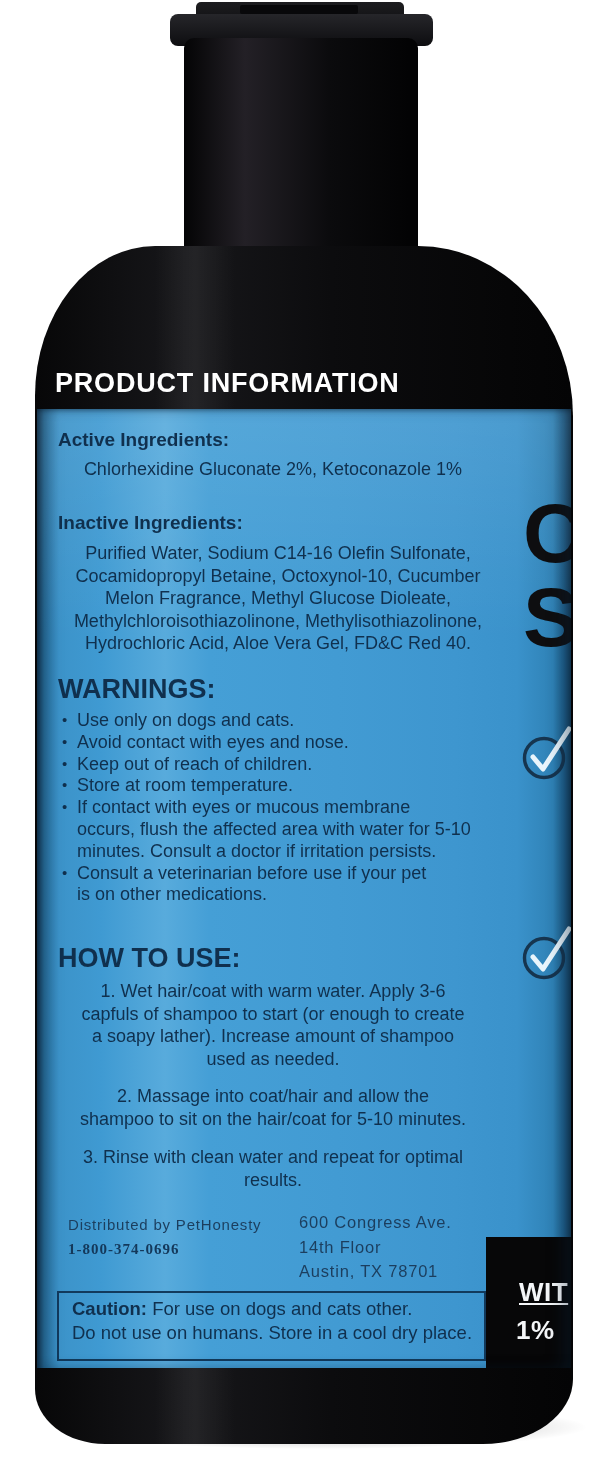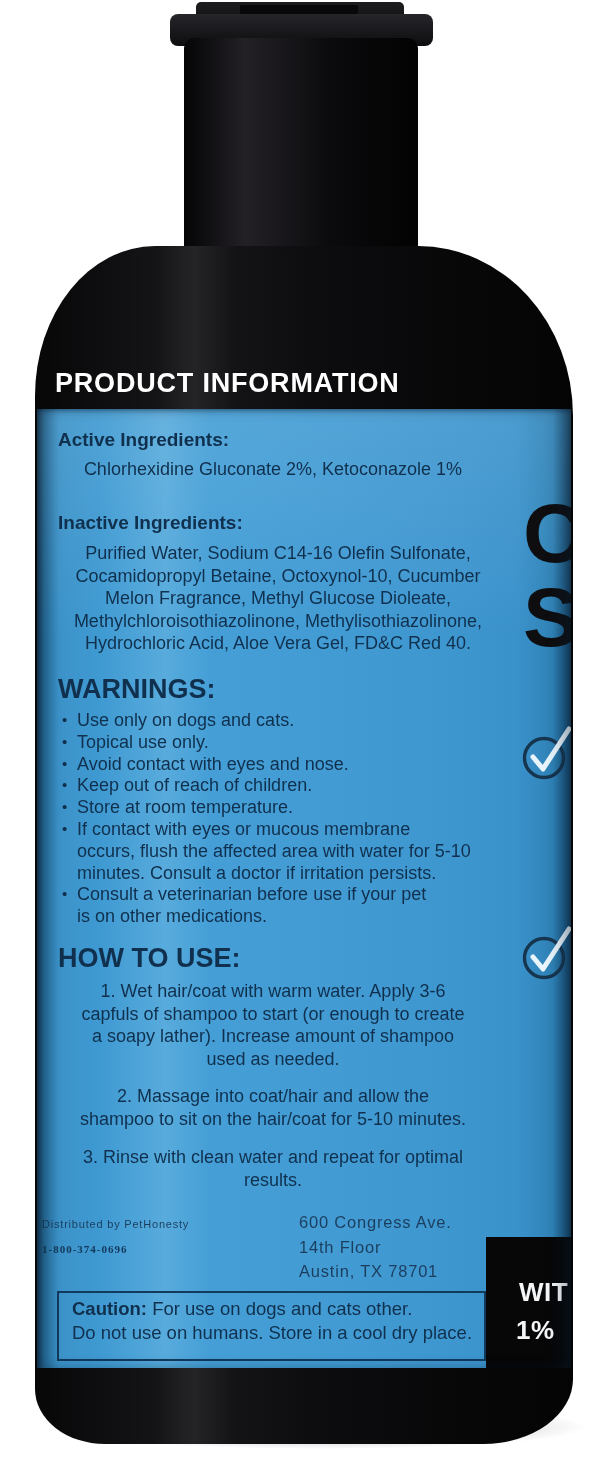--- a/index.html
+++ b/index.html
@@ -31,34 +31,34 @@
         #459fd6 172px,#429bd3 300px,#3e96cf 418px,#3a92cb 480px,#2f82b6 516px,#1f618d 527px,#16405f 534px);}
   .label-shade{position:absolute;inset:0;pointer-events:none;
     box-shadow:inset 14px 0 18px -8px rgba(8,30,50,0.55), inset -14px 0 18px -8px rgba(8,30,50,0.45),
                inset 0 4px 5px -3px rgba(0,10,25,0.45);}
   .sec-title{position:absolute;left:21px;font-weight:700;font-size:19px;white-space:nowrap;}
   .sec-title.big{font-size:27px;}
   .body-text{position:absolute;left:21px;font-size:18px;line-height:22.6px;white-space:pre-line;text-align:center;}
   .warn-list{position:absolute;left:22px;top:301px;width:412px;}
   .warn-item{position:relative;padding-left:18px;font-size:18px;line-height:21.8px;white-space:pre-line;}
   .warn-item::before{content:"•";position:absolute;left:3px;top:-1px;font-size:15px;}
-  .dist-left{position:absolute;left:5px;top:803px;font-size:11px;letter-spacing:0.8px;
+  .dist-left{position:absolute;left:31px;top:803px;font-size:15px;letter-spacing:0.8px;
     color:#1c3e5e;line-height:25px;}
   .dist-left .phone{font-weight:700;letter-spacing:1px;color:#14385a;font-family:Liberation Serif, serif;}
   .dist-right{position:absolute;left:262px;top:801px;font-size:16.5px;letter-spacing:0.8px;
     color:#1c3e5e;line-height:24.5px;}
   .caution-box{position:absolute;left:20px;top:882px;width:402px;height:62px;
     border:2px solid #123a5c;padding:4px 10px 0 13px;font-size:18.5px;line-height:23.5px;}
   .caution-box b{font-weight:700;}
   
   .front-letter{position:absolute;left:486px;font-size:84px;line-height:1;font-weight:800;color:#0e0e10;}
   .check-icon{position:absolute;left:484px;}
   .with-box{position:absolute;left:449px;top:828px;width:85px;height:131px;background:#070708;}
   .with-line{position:absolute;left:33px;color:#f4f6f8;font-weight:700;font-size:26px;letter-spacing:0.5px;white-space:nowrap;}
-  .with-line.l1{top:40px;}
+  .with-line.l1{top:40px;text-decoration:underline;}
   .with-line.l2{top:78px;left:30px;}
 </style>
 </head>
 <body>
 
 <div class="stage">
 
   <div class="shadow"></div>
 
   <div class="cap-plug">
@@ -81,21 +81,20 @@
     <div class="sec-title" style="top:103px">Inactive Ingredients:</div>
     <div class="body-text" style="top:133px;width:440px">Purified Water, Sodium C14-16 Olefin Sulfonate,
 Cocamidopropyl Betaine, Octoxynol-10, Cucumber
 Melon Fragrance, Methyl Glucose Dioleate,
 Methylchloroisothiazolinone, Methylisothiazolinone,
 Hydrochloric Acid, Aloe Vera Gel, FD&amp;C Red 40.</div>
 
     <div class="sec-title big" style="top:265px">WARNINGS:</div>
     <div class="warn-list">
       <div class="warn-item">Use only on dogs and cats.</div>
-      <div class="warn-item">Topical use only.</div>
       <div class="warn-item">Avoid contact with eyes and nose.</div>
       <div class="warn-item">Keep out of reach of children.</div>
       <div class="warn-item">Store at room temperature.</div>
       <div class="warn-item">If contact with eyes or mucous membrane
 occurs, flush the affected area with water for 5-10
 minutes. Consult a doctor if irritation persists.</div>
       <div class="warn-item">Consult a veterinarian before use if your pet
 is on other medications.</div>
     </div>
 

